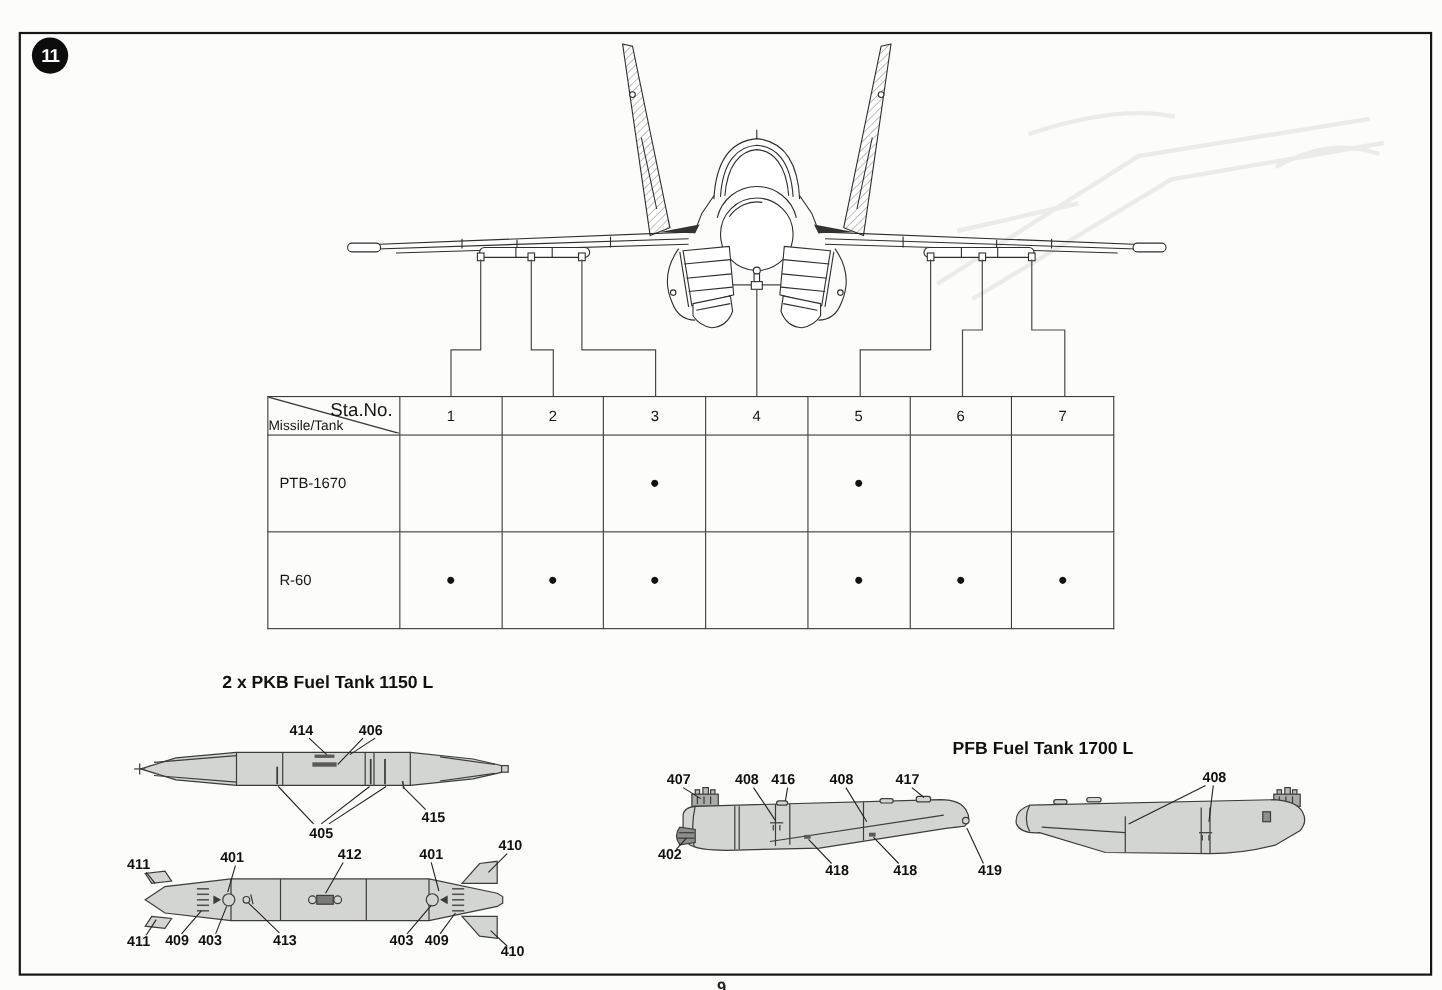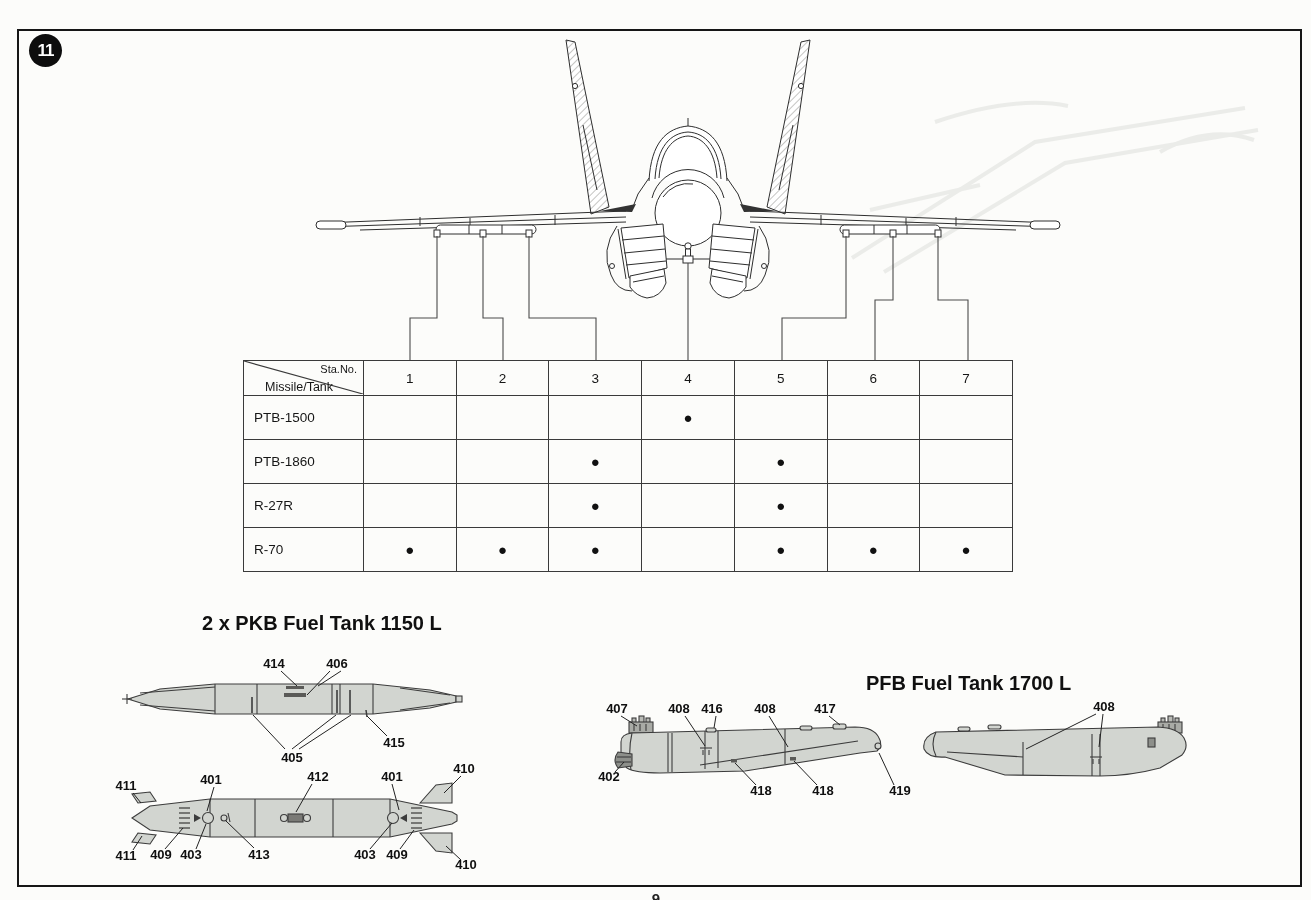--- a/index.html
+++ b/index.html
@@ -23,26 +23,26 @@
     border-collapse:collapse;table-layout:fixed;background:transparent;
   }
   .stores-table td,.stores-table th{
     border:1.5px solid #3a3a3a;padding:0;font-weight:400;
     font-size:13.5px;vertical-align:middle;
   }
   .stores-table thead th{height:34px;text-align:center;}
   .stores-table tbody td{height:29px;text-align:center;}
   .stores-table td.rowlabel{text-align:left;padding-left:10px;}
   .corner{position:relative;}
-  .corner .cnr-top{position:absolute;right:6px;top:2px;font-size:11px;}
-  .corner .cnr-bottom{position:absolute;left:21px;bottom:1px;font-size:12.5px;}
+  .corner .cnr-top{position:absolute;right:6px;top:2px;font-size:17px;}
+  .corner .cnr-bottom{position:absolute;left:0;bottom:1px;font-size:12.5px;}
   .corner svg{position:absolute;left:0;top:0;}
   .dot{font-size:15px;line-height:1;color:#111;}
   
-  .diagram-title{position:absolute;font-weight:700;font-size:20px;color:#101010;letter-spacing:0;white-space:nowrap;}
+  .diagram-title{position:absolute;font-weight:700;font-size:16px;color:#101010;letter-spacing:0;white-space:nowrap;}
   #pkb-title{left:202px;top:612px;}
   #pfb-title{left:866px;top:672px;}
   .page-number{
     position:absolute;left:641px;top:890px;width:30px;text-align:center;
     font-size:15px;font-weight:700;color:#222;
   }
   
   .overlay-svg text{font-family:"Liberation Sans",sans-serif;font-weight:700;font-size:13px;fill:#101010;}
 </style>
 </head>
@@ -371,51 +371,31 @@
           <th>2</th>
           <th>3</th>
           <th>4</th>
           <th>5</th>
           <th>6</th>
           <th>7</th>
         </tr>
     </thead>
     <tbody>
         <tr>
-          <td class="rowlabel">PTB-1500</td>
-          <td></td>
-          <td></td>
-          <td></td>
-          <td><span class="dot">●</span></td>
-          <td></td>
+          <td class="rowlabel">PTB-1670</td>
+          <td></td>
+          <td></td>
+          <td><span class="dot">●</span></td>
+          <td></td>
+          <td><span class="dot">●</span></td>
           <td></td>
           <td></td>
         </tr>
         <tr>
-          <td class="rowlabel">PTB-1860</td>
-          <td></td>
-          <td></td>
-          <td><span class="dot">●</span></td>
-          <td></td>
-          <td><span class="dot">●</span></td>
-          <td></td>
-          <td></td>
-        </tr>
-        <tr>
-          <td class="rowlabel">R-27R</td>
-          <td></td>
-          <td></td>
-          <td><span class="dot">●</span></td>
-          <td></td>
-          <td><span class="dot">●</span></td>
-          <td></td>
-          <td></td>
-        </tr>
-        <tr>
-          <td class="rowlabel">R-70</td>
+          <td class="rowlabel">R-60</td>
           <td><span class="dot">●</span></td>
           <td><span class="dot">●</span></td>
           <td><span class="dot">●</span></td>
           <td></td>
           <td><span class="dot">●</span></td>
           <td><span class="dot">●</span></td>
           <td><span class="dot">●</span></td>
         </tr>
       </tbody>
   </table>

